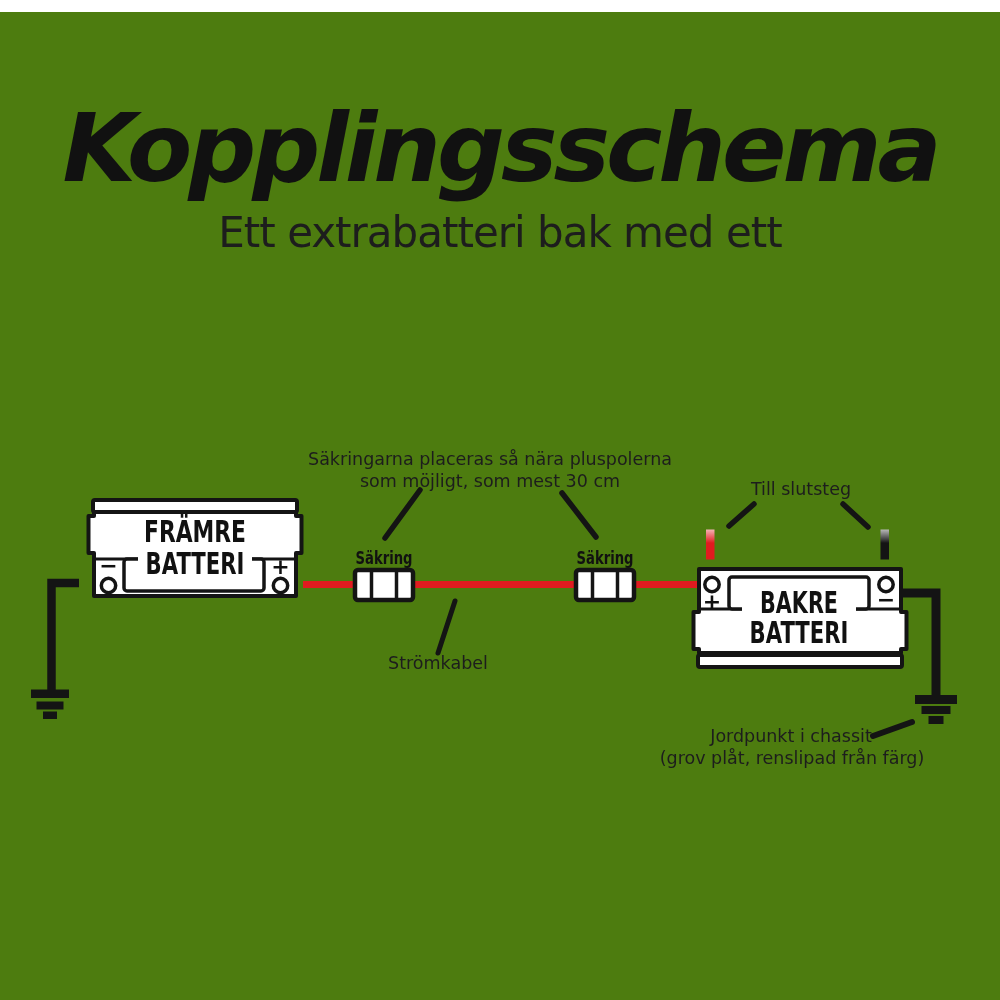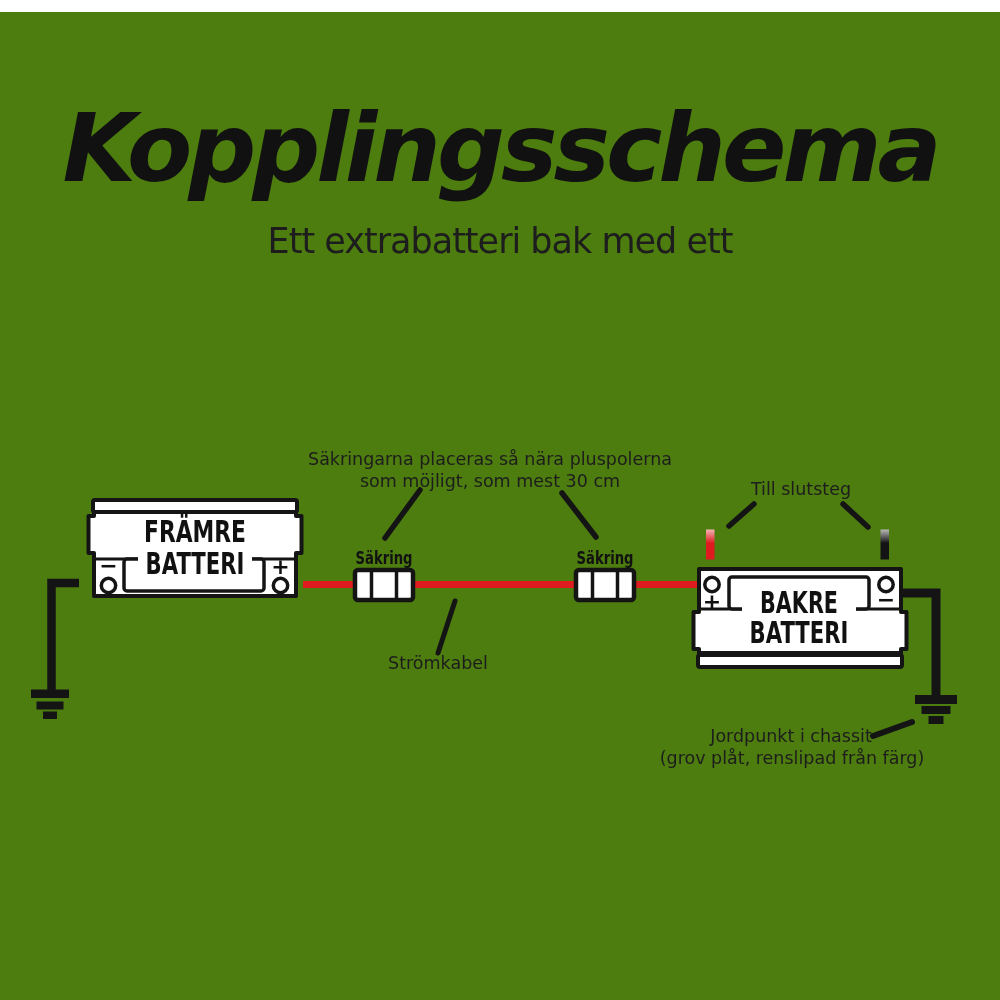--- a/index.html
+++ b/index.html
@@ -14,23 +14,23 @@
   }
   .title {
     position:absolute; left:0; top:84px; width:1000px;
     text-align:center;
     font-size:95px; line-height:1.1;
     font-weight:bold; font-style:italic;
     letter-spacing:-4px;
     color:#111111;
   }
   .subtitle {
-    position:absolute; left:0; top:202px; width:1000px;
+    position:absolute; left:0; top:193px; width:1000px;
     text-align:center;
-    font-size:35px; line-height:55px;
+    font-size:42px; line-height:55px;
     letter-spacing:-1px;
     color:#1d1d1d;
   }
   svg text {
     font-family:"DejaVu Sans","Liberation Sans",sans-serif;
     fill:#1d1d1d;
   }
   .lbl  { font-size:17.5px; }
   .lbl-b{ font-size:17px; font-weight:bold; fill:#111111; }
   .bat  { font-size:30px; font-weight:bold; fill:#111111; }

